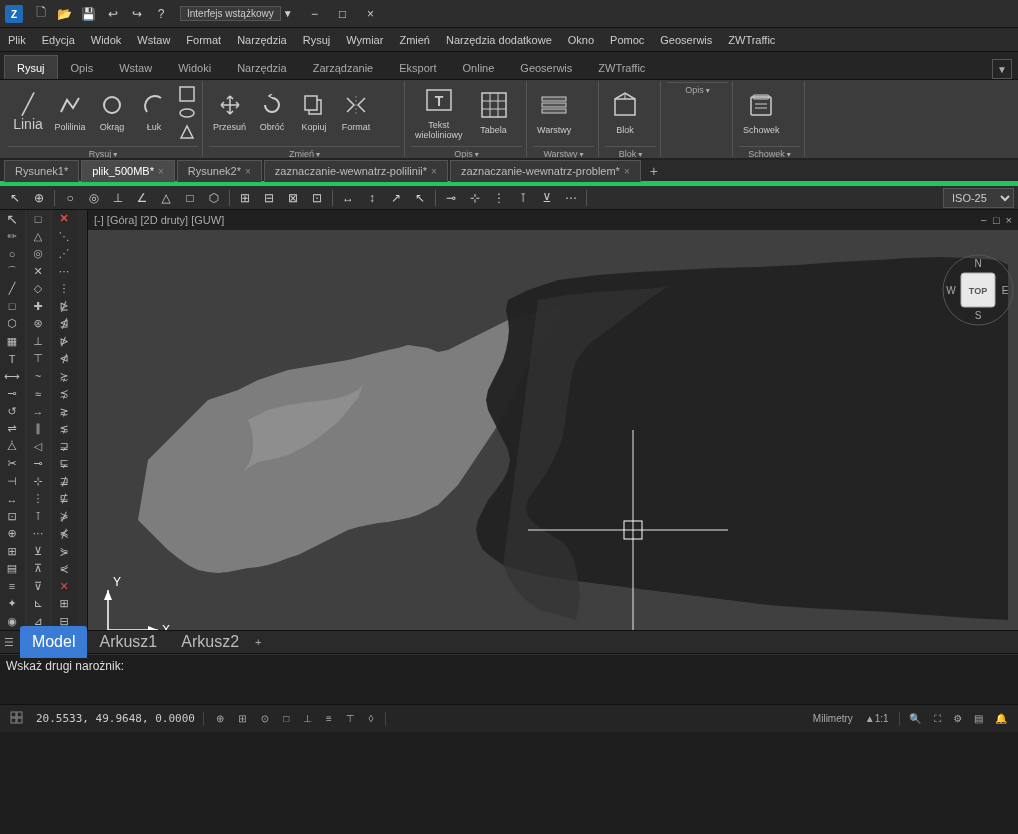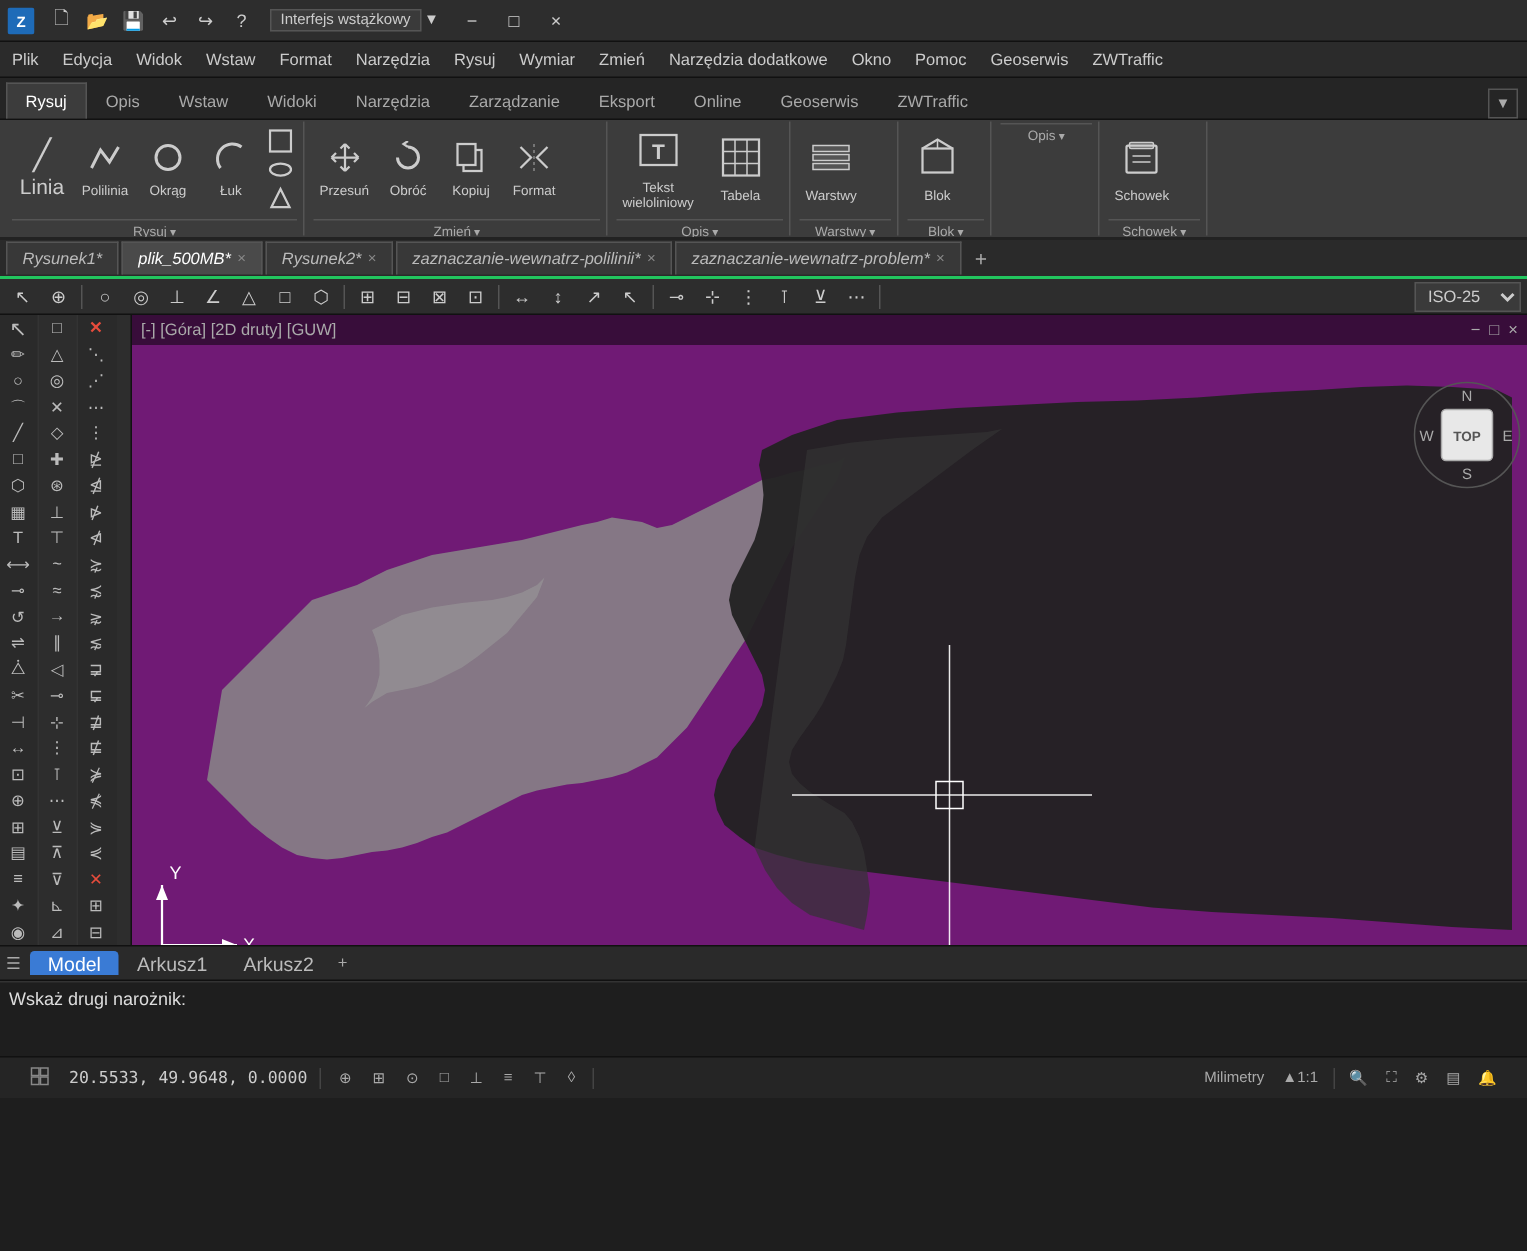--- a/index.html
+++ b/index.html
@@ -24,21 +24,21 @@
     
     #ribbon { display: flex; align-items: center; height: 80px; background: #3c3c3c; border-bottom: 2px solid #222; padding: 2px 4px; gap: 2px; overflow: hidden; }
     .ribbon-group { display: flex; flex-direction: column; align-items: stretch; height: 76px; border-right: 1px solid #555; padding: 0 4px; min-width: 60px; }
     .ribbon-group-content { display: flex; align-items: center; gap: 2px; flex: 1; padding: 2px 0; }
     .ribbon-group-label { font-size: 9px; color: #aaa; text-align: center; padding: 2px 0; border-top: 1px solid #555; margin-top: 1px; cursor: pointer; display: flex; align-items: center; justify-content: center; gap: 2px; }
     .ribbon-btn { display: flex; flex-direction: column; align-items: center; justify-content: center; cursor: pointer; padding: 2px 4px; border-radius: 2px; min-width: 40px; height: 60px; color: #ccc; font-size: 9px; gap: 2px; }
     .ribbon-btn .icon { font-size: 22px; line-height: 1; }
     .ribbon-btn-small { display: flex; align-items: center; justify-content: center; cursor: pointer; padding: 1px 3px; border-radius: 2px; color: #ccc; font-size: 9px; gap: 2px; white-space: nowrap; height: 18px; }
 
     
-    #doc-tabs { display: flex; align-items: center; height: 26px; background: #2a2a2a; border-bottom: 2px solid #22c55e; padding-left: 4px; font-style: italic; }
+    #doc-tabs { display: flex; align-items: center; height: 26px; background: #2a2a2a; border-bottom: 5px solid #22c55e; padding-left: 4px; }
     .doc-tab { display: flex; align-items: center; padding: 0 10px; height: 22px; background: #383838; border: 1px solid #555; border-bottom: none; cursor: pointer; font-size: 11px; color: #bbb; margin-right: 2px; gap: 4px; }
     .doc-tab.active { background: #4a4a4a; color: #fff; }
     .doc-tab .tab-close { font-size: 10px; color: #888; cursor: pointer; }
     #new-tab-btn { width: 22px; height: 22px; display: flex; align-items: center; justify-content: center; cursor: pointer; color: #aaa; font-size: 14px; }
 
     
     #toolbar-row { display: flex; align-items: center; height: 24px; background: #2d2d2d; border-bottom: 1px solid #111; padding: 0 4px; gap: 2px; }
     .tb-btn { width: 22px; height: 22px; display: flex; align-items: center; justify-content: center; cursor: pointer; color: #ccc; font-size: 12px; border-radius: 2px; }
     .tb-separator { width: 1px; height: 16px; background: #555; margin: 0 2px; }
     .iso-select { background: #3a3a3a; border: 1px solid #555; color: #ccc; font-size: 11px; padding: 1px 4px; height: 20px; }
@@ -49,33 +49,33 @@
     
     #left-sidebar { width: 88px; background: #2d2d2d; border-right: 1px solid #111; display: flex; flex-direction: column; overflow: hidden; }
     .sb-btn { width: 24px; height: 24px; display: flex; align-items: center; justify-content: center; cursor: pointer; color: #bbb; font-size: 11px; border-radius: 2px; }
 
     
     #viewport { flex: 1; background: #1a2535; position: relative; overflow: hidden; }
     #viewport-header { position: absolute; top: 0; left: 0; right: 0; height: 20px; background: rgba(0,0,0,0.5); display: flex; align-items: center; padding: 0 6px; font-size: 11px; color: #aaa; z-index: 10; }
 
     
     #bottom-tabs { display: flex; align-items: center; height: 24px; background: #2a2a2a; border-top: 1px solid #111; border-bottom: 1px solid #111; padding-left: 4px; }
-    .bottom-tab { display: flex; align-items: center; padding: 0 12px; height: 16px; cursor: pointer; font-size: 13px; color: #bbb; border-radius: 3px 3px 0 0; }
+    .bottom-tab { display: flex; align-items: center; padding: 0 12px; height: 32px; cursor: pointer; font-size: 16px; color: #bbb; border-radius: 3px 3px 0 0; }
     .bottom-tab.active { background: #3a7bd5; color: #fff; }
     #bottom-tabs .hamburger { margin-right: 6px; cursor: pointer; color: #aaa; }
     #add-tab-btn { margin-left: 4px; cursor: pointer; color: #aaa; }
 
     
     #cmd-area { height: 50px; background: #1e1e1e; border-top: 1px solid #333; padding: 4px 6px; display: flex; flex-direction: row; gap: 2px; }
     #cmd-line1 { color: #ddd; font-size: 12px; }
     #cmd-line2 { color: #ddd; font-size: 12px; display: flex; align-items: center; gap: 4px; }
     #cmd-input { background: transparent; border: none; outline: none; color: #fff; font-size: 12px; caret-color: #fff; width: 200px; }
 
     
-    #status-bar { display: flex; align-items: center; height: 28px; background: #252525; border-top: 1px solid #111; padding: 0 16px; gap: 6px; font-size: 10px; color: #aaa; }
+    #status-bar { display: flex; align-items: center; height: 28px; background: #252525; border-top: 1px solid #111; padding: 0 6px; gap: 6px; font-size: 10px; color: #aaa; }
     .status-btn { display: flex; align-items: center; justify-content: center; cursor: pointer; padding: 0 4px; height: 22px; border-radius: 2px; }
     .status-coord { font-family: monospace; font-size: 11px; color: #ccc; min-width: 140px; }
     .status-sep { width: 1px; height: 14px; background: #444; margin: 0 2px; }
 
     
     .cad-shape-gray { fill: #888; opacity: 0.85; }
   </style>
 </head>
 <body>
 
@@ -479,21 +479,21 @@
         <div class="sb-btn">⋠</div>
         <div class="sb-btn">⋟</div>
         <div class="sb-btn">⋞</div>
         <div class="sb-btn" style="color:#e74c3c;">✕</div>
         <div class="sb-btn">⊞</div>
         <div class="sb-btn">⊟</div>
       </div>
     </div>
   </div>
 
-  <div id="viewport" style="flex:1;position:relative;background:#701a75;overflow:hidden;text-align:center;">
+  <div id="viewport" style="flex:1;position:relative;background:#404040;overflow:hidden;text-align:center;">
     <div id="viewport-header">
       <span>[-] [Góra] [2D druty] [GUW]</span>
       <div style="margin-left:auto;display:flex;gap:6px;">
         <div style="cursor:pointer;color:#aaa;">−</div>
         <div style="cursor:pointer;color:#aaa;">□</div>
         <div style="cursor:pointer;color:#aaa;">×</div>
       </div>
     </div>
 
     <svg id="drawing-svg" width="100%" height="100%" style="position:absolute;top:20px;left:0;" viewBox="0 0 930 400" preserveAspectRatio="xMidYMid meet">

